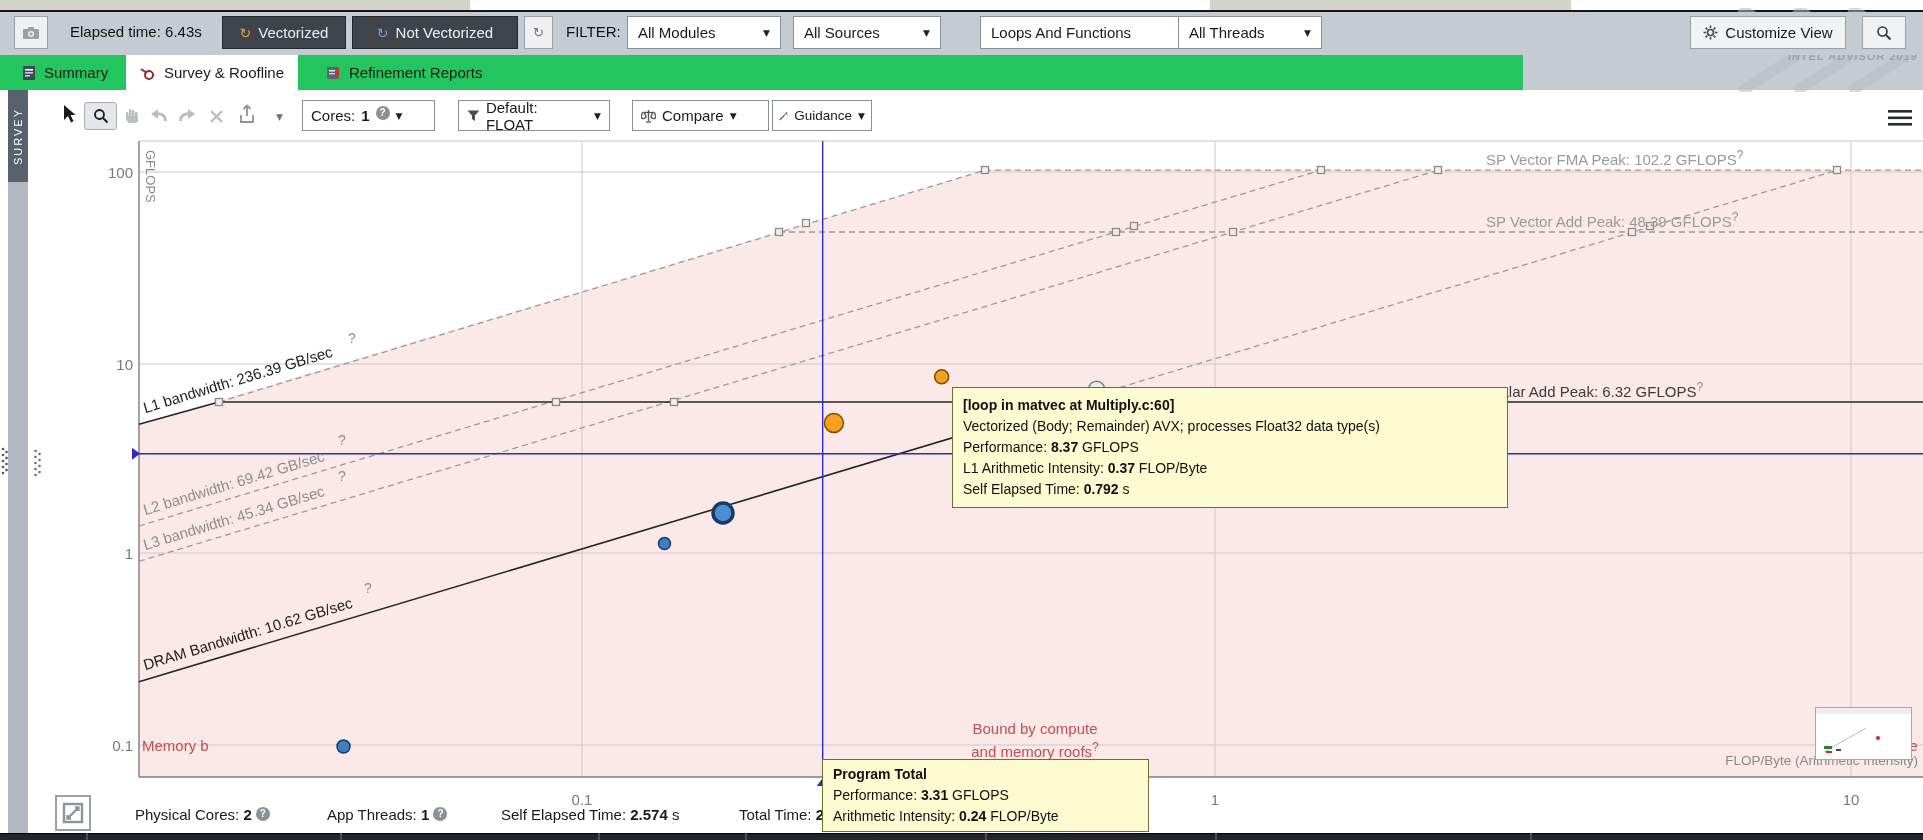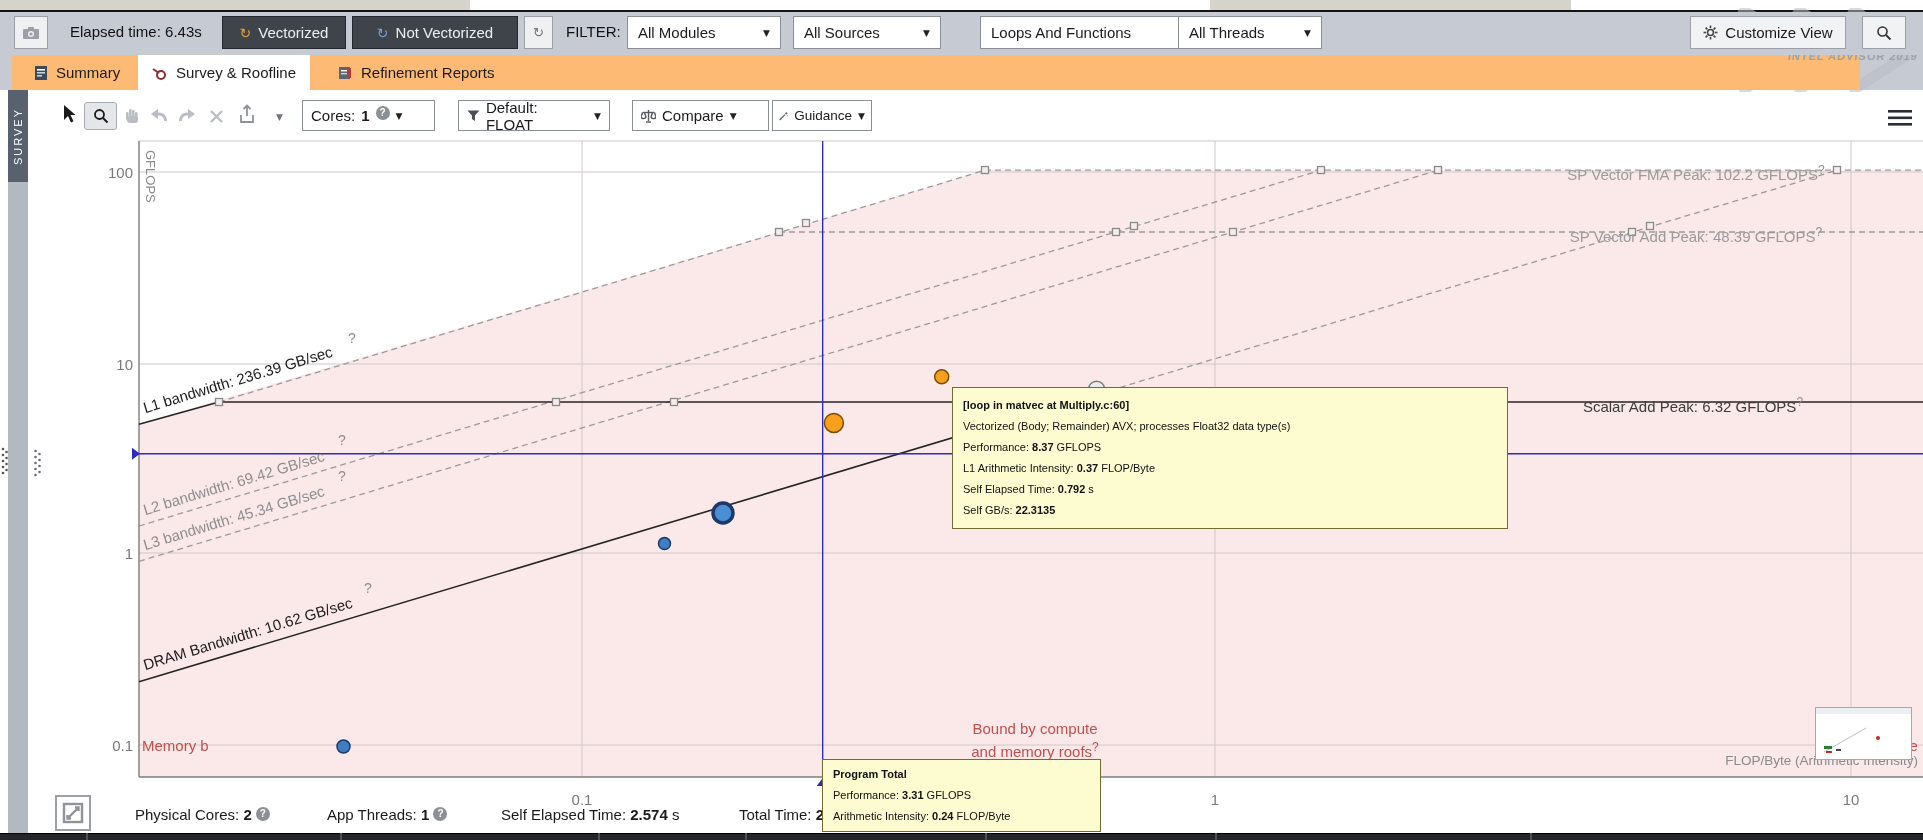--- a/index.html
+++ b/index.html
@@ -20,21 +20,21 @@
           display:flex;align-items:center;justify-content:center;gap:7px;z-index:3;}
   .tb-btn.dark{background:#3f444b;border:1px solid #24282d;color:#eceff1;}
   .tb-label{position:absolute;top:11px;color:#111;}
   .combo{position:absolute;top:4px;height:33px;background:#fff;border:1px solid #8a8f96;
          display:flex;align-items:center;padding:0 10px;gap:8px;z-index:3;}
   .combo .caret{margin-left:auto;font-size:9px;color:#222;}
   .caret{font-size:9px;color:#222;}
   .icon-btn svg{display:block;}
 
   
-  #tab-row{left:0;top:55px;width:1848px;height:35px;background:#fdba74;z-index:2;margin-left:12px;}
+  #tab-row{left:0;top:55px;width:1523px;height:35px;background:#22c55e;z-index:2;}
   .main-tab{position:absolute;top:0;height:35px;display:flex;align-items:center;gap:8px;
             padding:0 14px;color:#1b1b1b;z-index:3;}
   .main-tab.active{background:#ffffff;}
 
   
   #watermark{left:1590px;top:8px;z-index:1;pointer-events:none;}
   #advisor-logo{left:1700px;top:50px;width:218px;text-align:right;font-size:11px;font-weight:bold;
                 letter-spacing:1px;color:#9ba1a9;transform:skewX(-8deg);z-index:2;}
 
   
@@ -49,32 +49,32 @@
   .ct-box{position:absolute;top:100px;height:31px;background:#fff;border:1px solid #8a8f96;
           display:flex;align-items:center;gap:6px;padding:0 8px;z-index:3;}
   .help-badge{display:inline-flex;width:14px;height:14px;border-radius:50%;background:#8b9096;color:#fff;
               font-size:10px;font-weight:bold;align-items:center;justify-content:center;position:relative;top:-3px;}
 
   
   #chart-svg{position:absolute;left:0;top:0;z-index:1;}
   .ytick{position:absolute;width:34px;text-align:right;color:#77797c;font-size:15px;z-index:2;}
   .xtick{position:absolute;width:60px;text-align:center;color:#77797c;font-size:15px;z-index:2;}
   #gflops-label{left:143px;top:150px;color:#8a8a8a;font-size:13px;writing-mode:vertical-rl;z-index:2;}
-  .roof-label{position:absolute;width:420px;text-align:center;z-index:2;font-size:15px;margin-top:15px;}
+  .roof-label{position:absolute;width:420px;text-align:left;z-index:2;font-size:15px;}
   .roof-label sup{font-size:12px;}
   .diag-label{position:absolute;transform:rotate(-16.8deg);transform-origin:left bottom;
               white-space:nowrap;z-index:2;font-size:15px;}
   .qmark{position:absolute;color:#8e8e8e;font-size:14px;z-index:2;}
   .red-note{position:absolute;color:#c0504d;font-size:15px;z-index:2;white-space:nowrap;}
   #flopbyte-label{position:absolute;left:1518px;top:753px;width:400px;text-align:right;
                   color:#8a8a8a;font-size:13.5px;z-index:2;}
 
   
   .tooltip{position:absolute;background:#fdfcd0;border:1px solid #6e6e2e;padding:7px 10px;
-           font-size:11px;line-height:21px;z-index:6;color:#111;}
+           font-size:14px;line-height:21px;z-index:6;color:#111;}
   .tooltip .t-title{font-weight:bold;}
 
   
   #minimap{left:1815px;top:707px;width:97px;height:53px;background:#fff;border:1px solid #a8a8a8;z-index:4;}
 
   
   #status-bar{left:0;top:806px;width:1923px;height:26px;z-index:2;margin-left:13px;}
   .status-item{position:absolute;top:0;white-space:nowrap;}
   #expand-btn{left:55px;top:795px;width:36px;height:36px;border:2px solid #9aa0a6;background:#fff;
               display:flex;align-items:center;justify-content:center;z-index:2;}
@@ -427,24 +427,23 @@
       <circle cx="62" cy="30" r="2" fill="#c62828"></circle>
     </svg>
   </div>
 
   <div class="tooltip" style="left:952px;top:387px;width:556px;">
     <div class="t-title">[loop in matvec at Multiply.c:60]</div>
     <div>Vectorized (Body; Remainder) AVX; processes Float32 data type(s)</div>
     <div><span>Performance: </span><b>8.37</b><span> GFLOPS</span></div>
     <div><span>L1 Arithmetic Intensity: </span><b>0.37</b><span> FLOP/Byte</span></div>
     <div><span>Self Elapsed Time: </span><b>0.792</b><span> s</span></div>
-    <div><span>Self GB/s: </span><b>22.3135</b><span></span></div>
-  </div>
-
-  <div class="tooltip" style="left:822px;top:759px;width:279px;padding:4px 10px;">
+  </div>
+
+  <div class="tooltip" style="left:822px;top:759px;width:327px;padding:4px 10px;">
     <div class="t-title">Program Total</div>
     <div><span>Performance: </span><b>3.31</b><span> GFLOPS</span></div>
     <div><span>Arithmetic Intensity: </span><b>0.24</b><span> FLOP/Byte</span></div>
   </div>
 
   <div class="abs" id="expand-btn">
     <svg width="22" height="22" viewBox="0 0 22 22">
       <rect x="2" y="2" width="18" height="18" fill="none" stroke="#8e949a" stroke-width="2.4"></rect>
       <line x1="6.5" y1="15.5" x2="15.5" y2="6.5" stroke="#8e949a" stroke-width="2.4"></line>
       <path d="M13,5.5 L16.5,5.5 L16.5,9" fill="none" stroke="#8e949a" stroke-width="2.4"></path>

